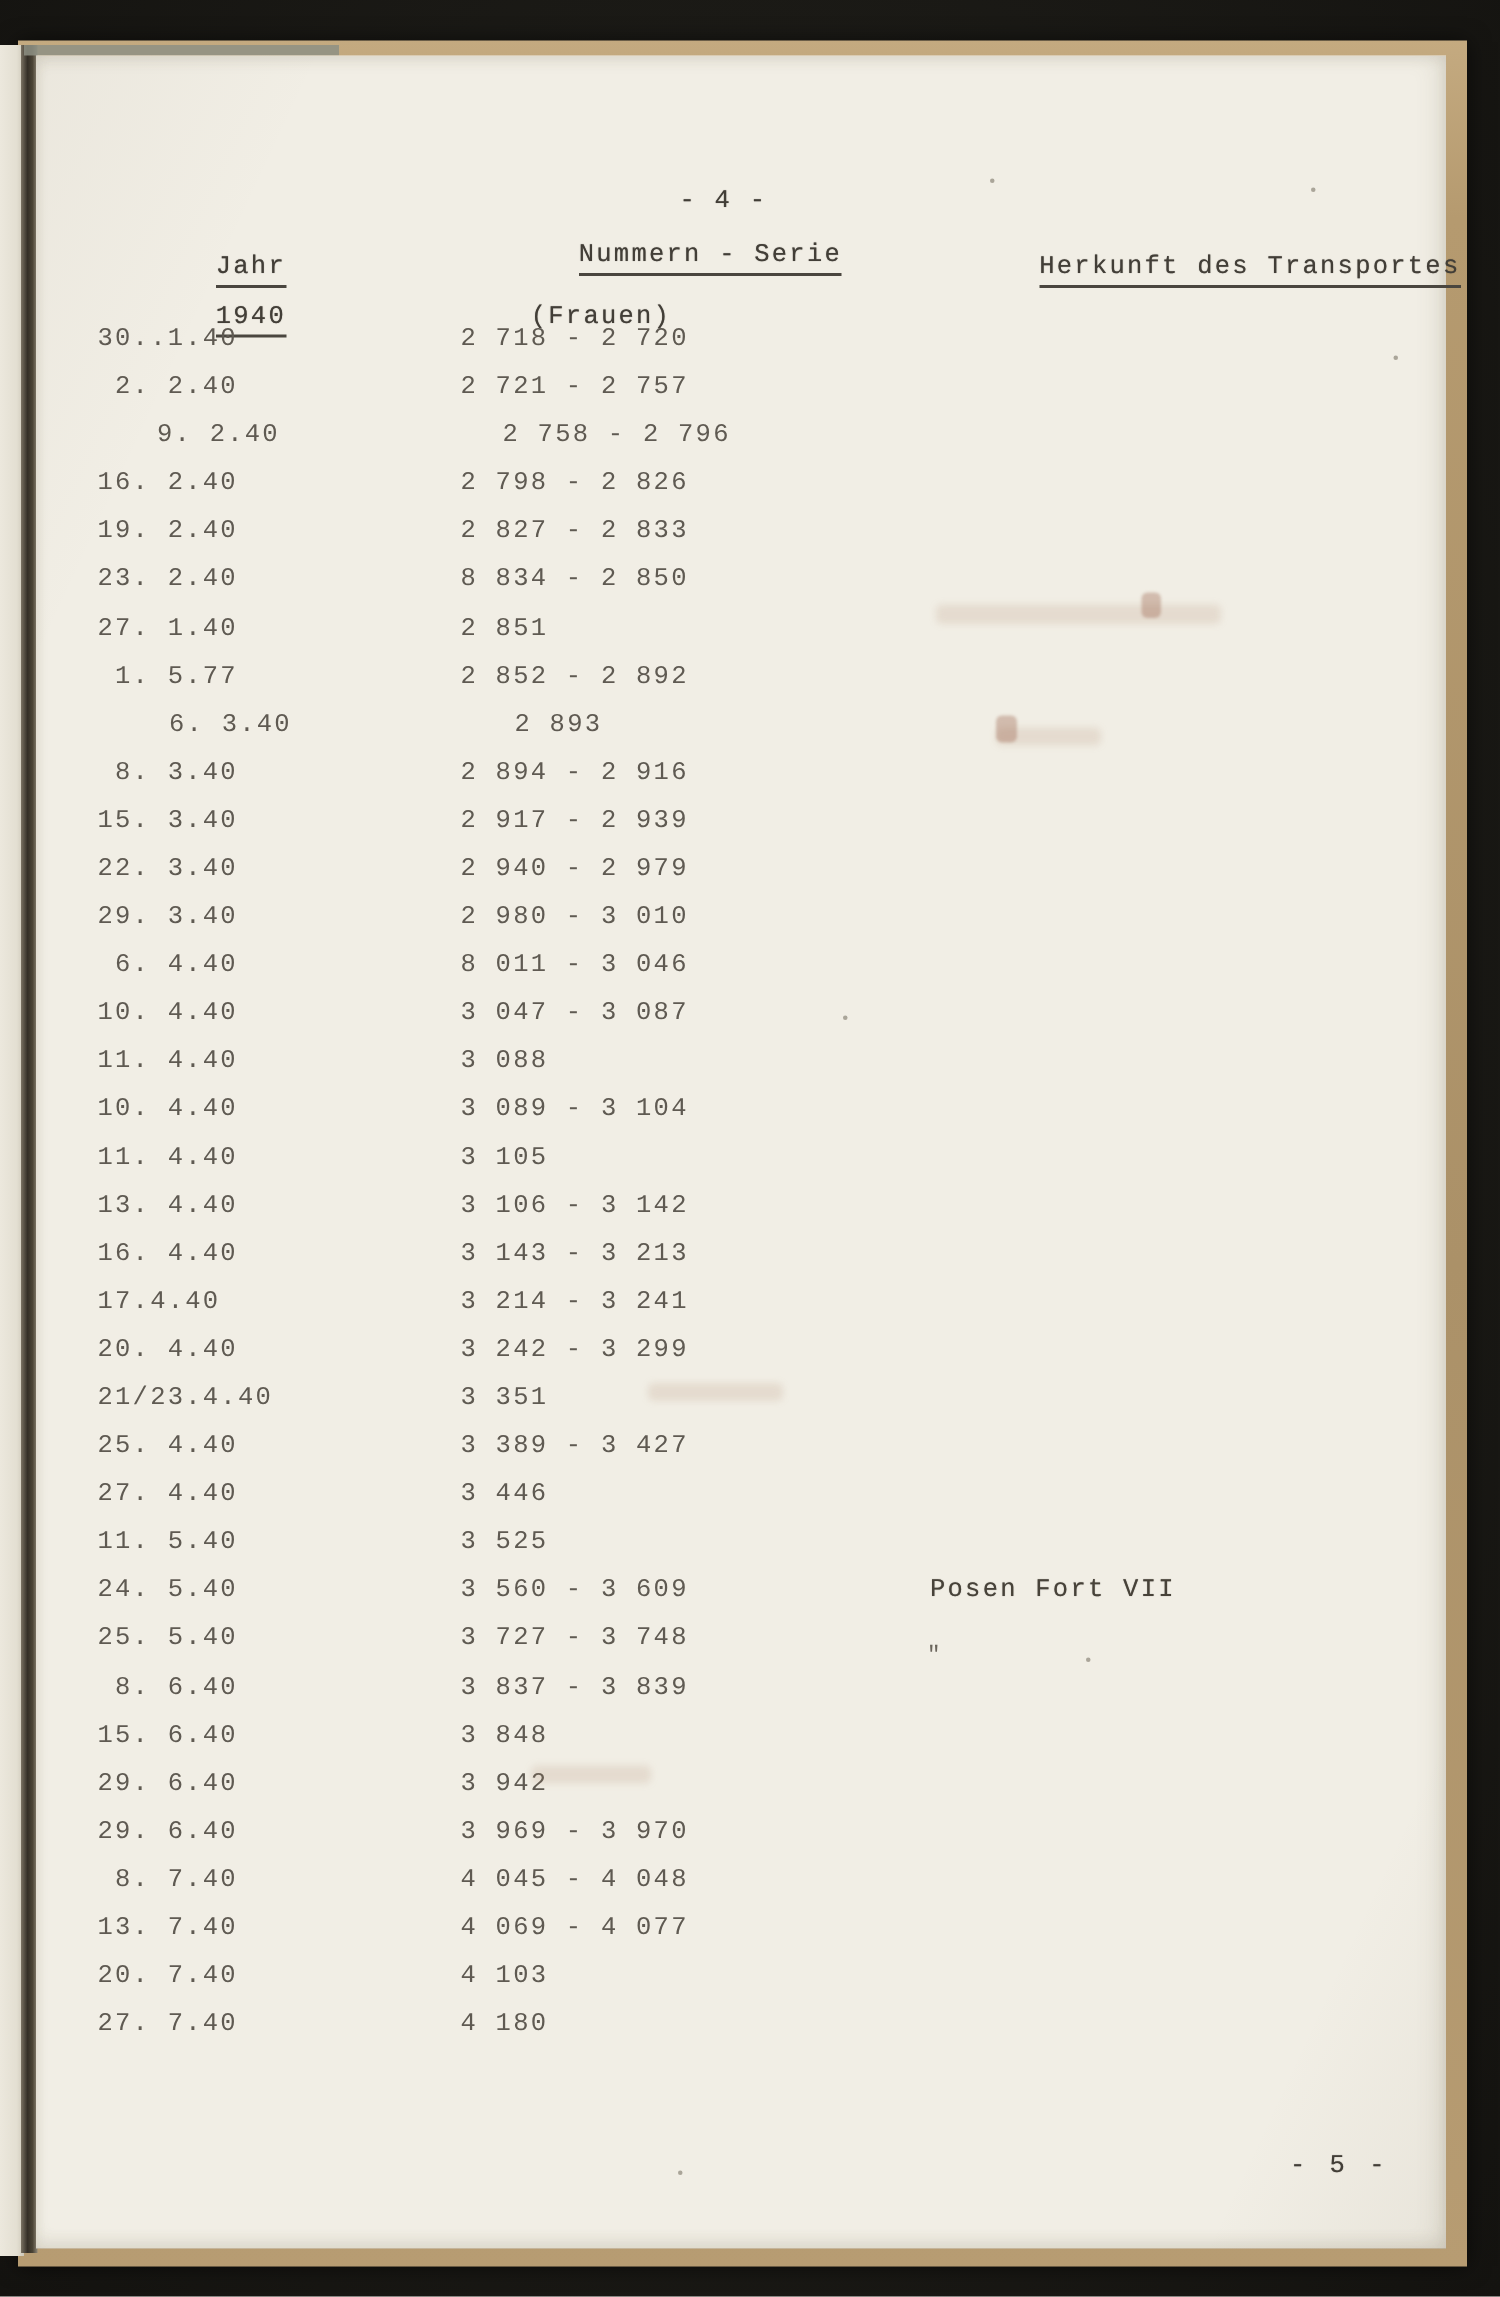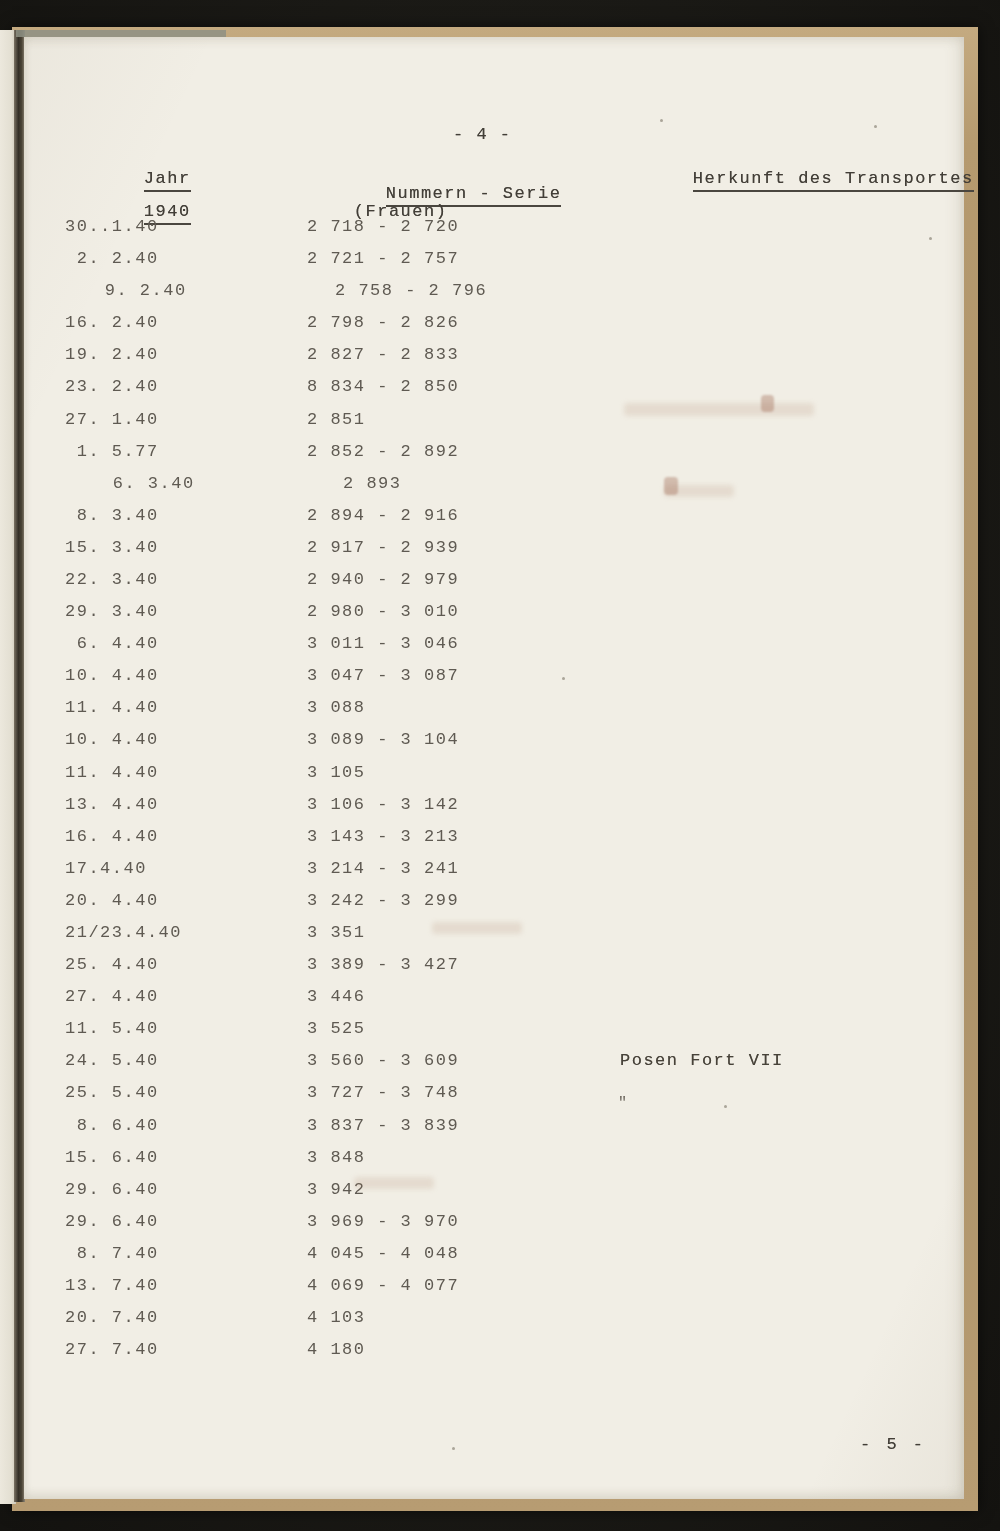--- a/index.html
+++ b/index.html
@@ -71,21 +71,21 @@
 
   <div class="txt dark" style="left:429px; top:88px;">- 4 -</div>
 
   <div class="txt dark" style="left:41px; top:112px;">
     <span class="u">Jahr</span>
   </div>
   <div class="txt dark" style="left:41px; top:145px;">
     <span class="u">1940</span>
   </div>
 
-  <div class="txt dark" style="left:283px; top:127px;text-align:right;">
+  <div class="txt dark" style="left:283px; top:104px;text-align:right;">
     <span class="u">Nummern - Serie</span>
   </div>
   <div class="txt dark" style="left:590px; top:112px;">
     <span class="u">Herkunft des Transportes</span>
   </div>
 
   <div class="txt dark" style="left:283px; top:145px;">
     <span>(Frauen)</span>
   </div>
 
@@ -137,21 +137,21 @@
       <div class="row" style="top: 532.99px;">
         <span class="cell date">22. 3.40</span>
         <span class="cell num">2 940 - 2 979</span>
       </div>
       <div class="row" style="top: 565.08px;">
         <span class="cell date">29. 3.40</span>
         <span class="cell num">2 980 - 3 010</span>
       </div>
       <div class="row" style="top: 597.17px;">
         <span class="cell date"> 6. 4.40</span>
-        <span class="cell num">3 011 - 3 046</span>
+        <span class="cell num">8 011 - 3 046</span>
       </div>
       <div class="row" style="top: 629.26px;">
         <span class="cell date">10. 4.40</span>
         <span class="cell num">3 047 - 3 087</span>
       </div>
       <div class="row" style="top: 661.35px;">
         <span class="cell date">11. 4.40</span>
         <span class="cell num">3 088</span>
       </div>
       <div class="row" style="top: 693.44px;">

